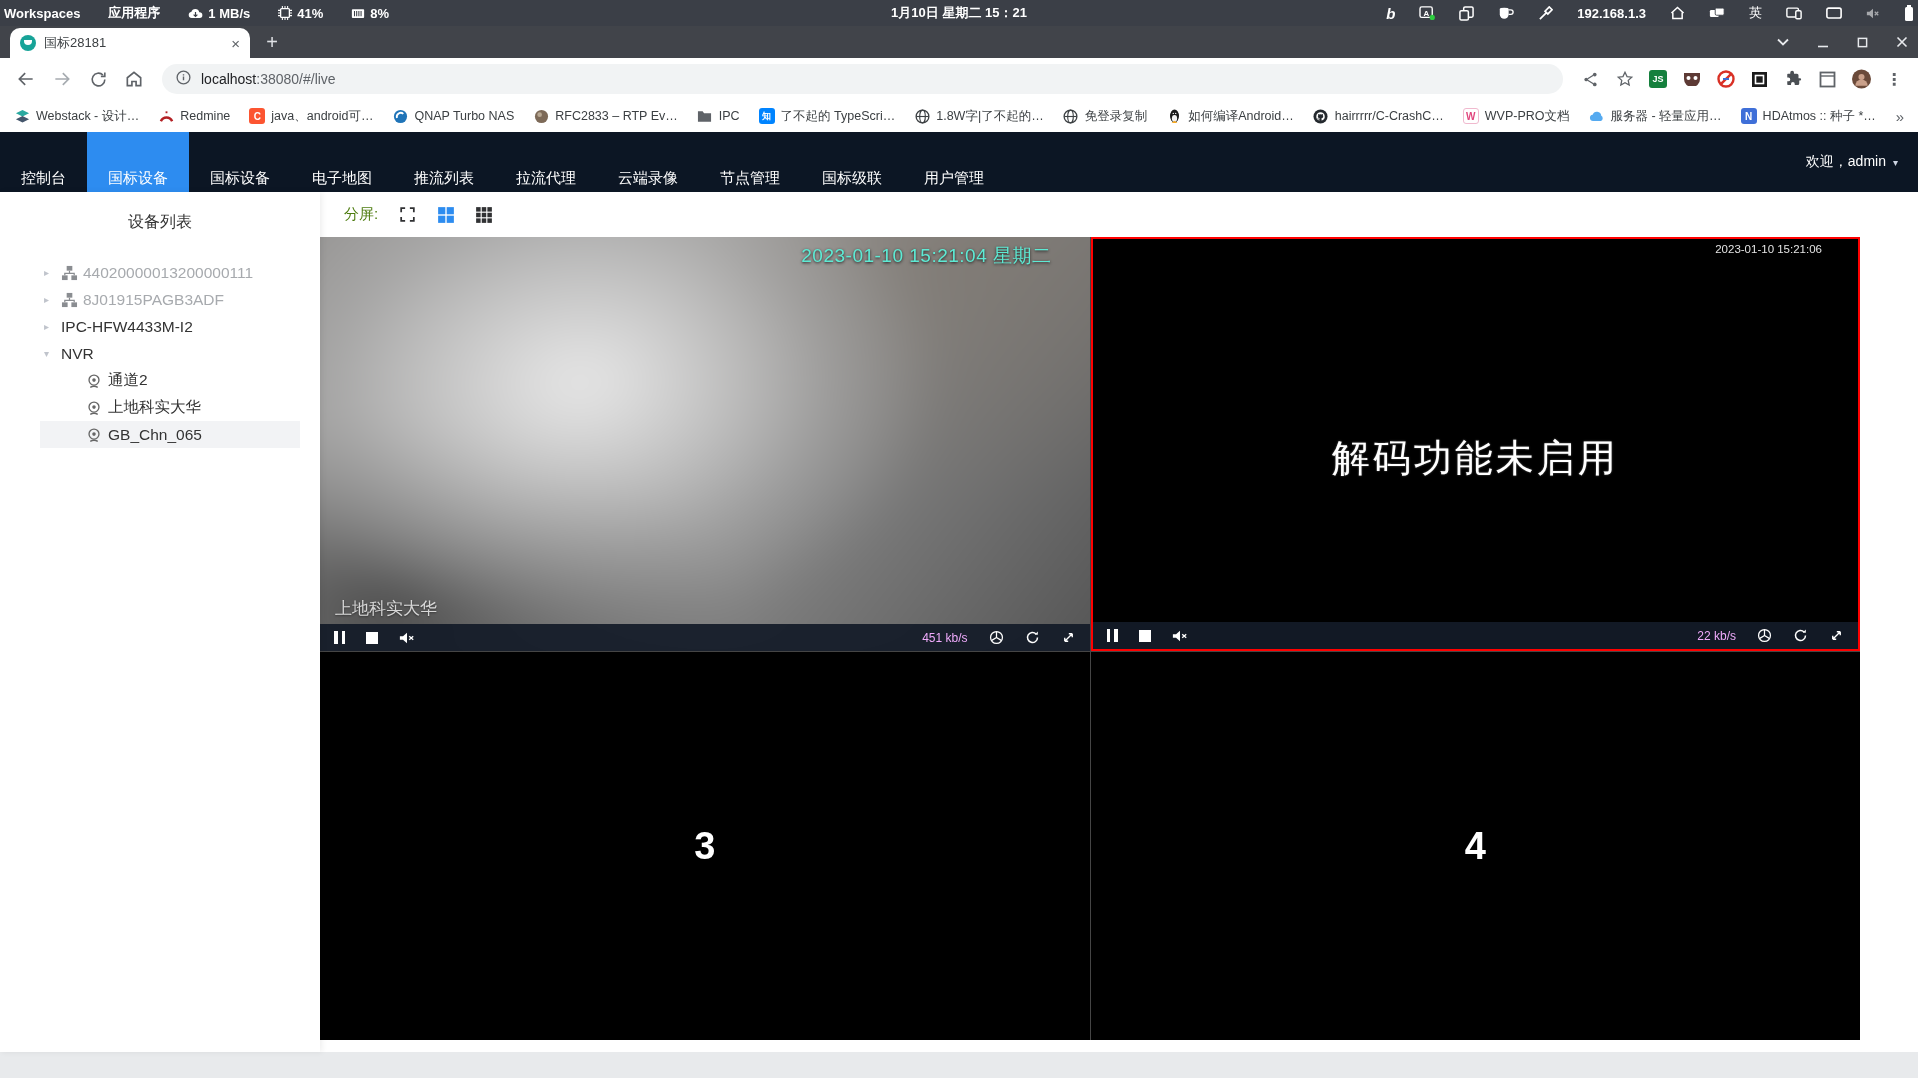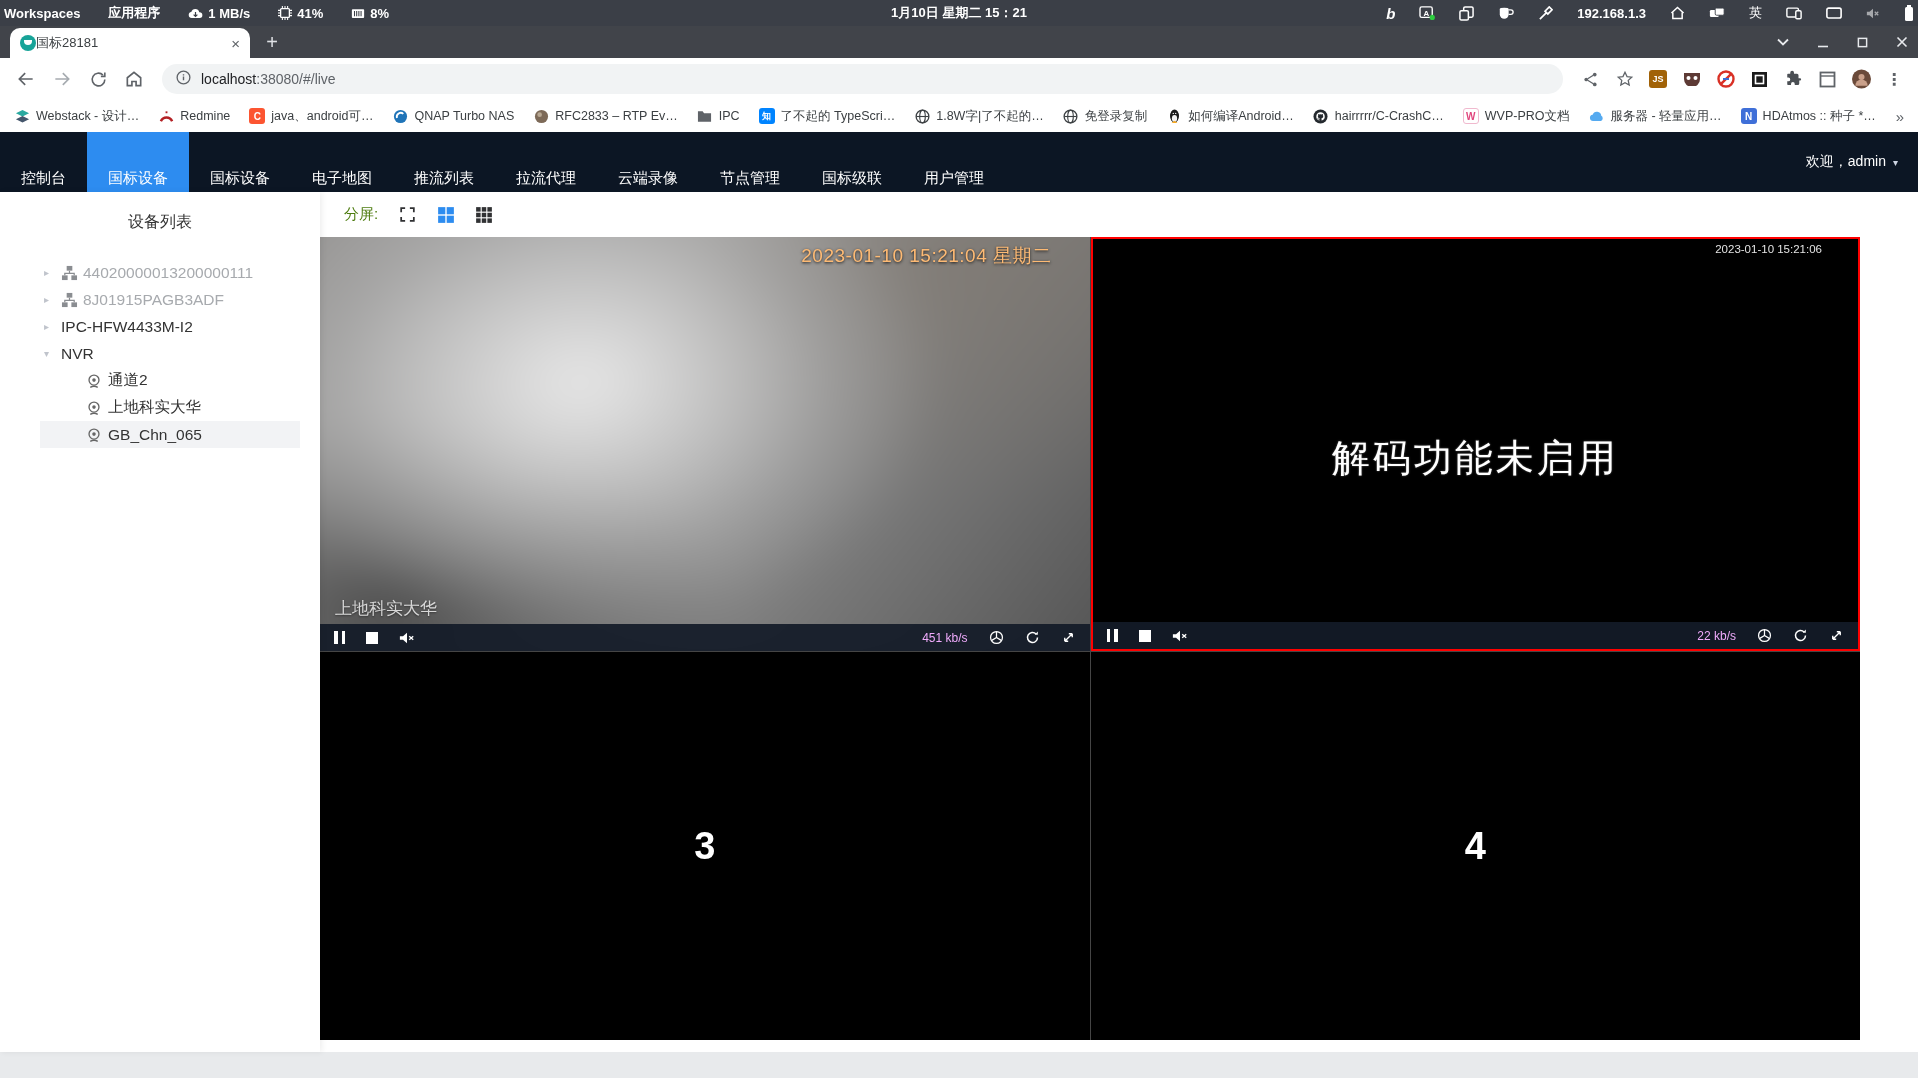--- a/index.html
+++ b/index.html
@@ -13,21 +13,21 @@
   .sys-group { display:flex; align-items:center; gap:5px; }
   .sys-clock { position:absolute; left:50%; transform:translateX(-50%); white-space:nowrap; }
   .sys-right { margin-left:auto; display:flex; align-items:center; gap:24px; }
   .sysico { display:flex; align-items:center; }
   .sysico svg { display:block; }
   .dimico { opacity:.55; }
 
   
   .tabbar { height:32px; background:#41444a; display:flex; align-items:flex-end; position:relative; flex-shrink:0; }
   .tab { margin-left:10px; width:240px; height:30px; background:#fff; border-radius:10px 10px 0 0;
-         display:flex; align-items:center; padding:0 10px; gap:0; }
+         display:flex; align-items:center; padding:0 10px; gap:8px; }
   .favicon { width:16px; height:16px; border-radius:50%; background:#17a398; position:relative; flex-shrink:0; }
   .favicon::after { content:""; position:absolute; left:4px; top:5px; width:8px; height:5px;
                     border-radius:0 0 6px 6px; background:#fff; }
   .tab-title { font-size:13px; color:#3c4043; flex:1; white-space:nowrap; overflow:hidden; }
   .tab-close { color:#5f6368; font-size:15px; line-height:1; cursor:pointer; }
   .newtab { width:28px; height:28px; margin:0 0 2px 8px; color:#dfe1e5; font-size:20px; font-weight:400;
             display:flex; align-items:center; justify-content:center; cursor:pointer; }
   .win-controls { position:absolute; right:10px; top:0; height:32px; display:flex; align-items:center; gap:28px; color:#e8eaed; }
   .win-controls svg { display:block; }
 
@@ -81,21 +81,21 @@
   .vgrid { width:1540px; display:grid; grid-template-columns:1fr 1fr; grid-template-rows:414px 388px;
            gap:1px; background:#454545; }
   .cell { position:relative; background:#000; overflow:hidden; }
   .cell.selected { border:2px solid #ff0000; }
   .blurimg { position:absolute; left:-60px; top:-60px; right:-60px; bottom:-40px; filter:blur(24px);
              background:
                radial-gradient(ellipse 52% 62% at 36% 40%, rgba(235,235,235,.95), rgba(170,170,170,.55) 55%, rgba(120,120,120,0) 78%),
                radial-gradient(ellipse 60% 70% at 78% 15%, rgba(125,118,110,.75), rgba(100,95,90,0) 70%),
                radial-gradient(ellipse 55% 55% at 15% 85%, rgba(60,60,60,.9), rgba(60,60,60,0) 70%),
                linear-gradient(128deg, #8f8d8b 0%, #b3b3b3 38%, #7c7c7c 66%, #4c4c4c 100%); }
-  .osd1 { position:absolute; top:6px; right:38px; font-size:19px; color:#fdba74; letter-spacing:.5px;
+  .osd1 { position:absolute; top:6px; right:38px; font-size:19px; color:#5eead4; letter-spacing:.5px;
           text-shadow:0 1px 3px rgba(0,0,0,.85); }
   .vname { position:absolute; left:15px; bottom:31px; font-size:17px; color:rgba(255,255,255,.78);
            text-shadow:0 1px 2px rgba(0,0,0,.45); }
   .osd2 { position:absolute; top:4px; right:36px; font-size:11.5px; color:#e3e3e3; }
   .decode-msg { position:absolute; left:0; right:0; top:0; bottom:27px; display:flex; align-items:center;
                 justify-content:center; padding-top:55px; font-size:38px; color:#fff; letter-spacing:3px;
                 text-shadow:0 0 2px rgba(255,255,255,.4); }
   .pbar { position:absolute; left:0; right:0; bottom:0; height:27px; background:rgba(19,27,40,.93);
           display:flex; align-items:center; padding:0 14px; gap:21px; }
   .pbar .spacer { flex:1; }
@@ -282,21 +282,21 @@
             <circle cx="6" cy="12" r="2.6"></circle>
             <circle cx="18" cy="19" r="2.6"></circle>
             <path d="M8 11l8-5M8 13l8 5" stroke="#5f6368" stroke-width="1.8" fill="none"></path>
           </svg>
       </span>
       <span class="extico">
         <svg width="18" height="18" viewBox="0 0 24 24">
             <path d="M12 3l2.7 5.8 6.3.7-4.7 4.3 1.3 6.2L12 16.9 6.4 20l1.3-6.2L3 9.5l6.3-.7z" fill="none" stroke="#5f6368" stroke-width="1.7"></path>
           </svg>
       </span>
-      <span class="extico badge" style="background:#a16207;">JS</span>
+      <span class="extico badge" style="background:#15803d;">JS</span>
       <span class="extico">
         <svg width="18" height="14" viewBox="0 0 18 14">
             <path d="M1 1h16v6a8 8 0 0 1-16 0z" fill="#5d3a35"></path>
             <circle cx="5.5" cy="6" r="2" fill="#fff"></circle>
             <circle cx="12.5" cy="6" r="2" fill="#fff"></circle>
           </svg>
       </span>
       <span class="extico">
         <svg width="18" height="18" viewBox="0 0 18 18">
             <circle cx="9" cy="9" r="7.5" fill="none" stroke="#d93025" stroke-width="2.4"></circle>

